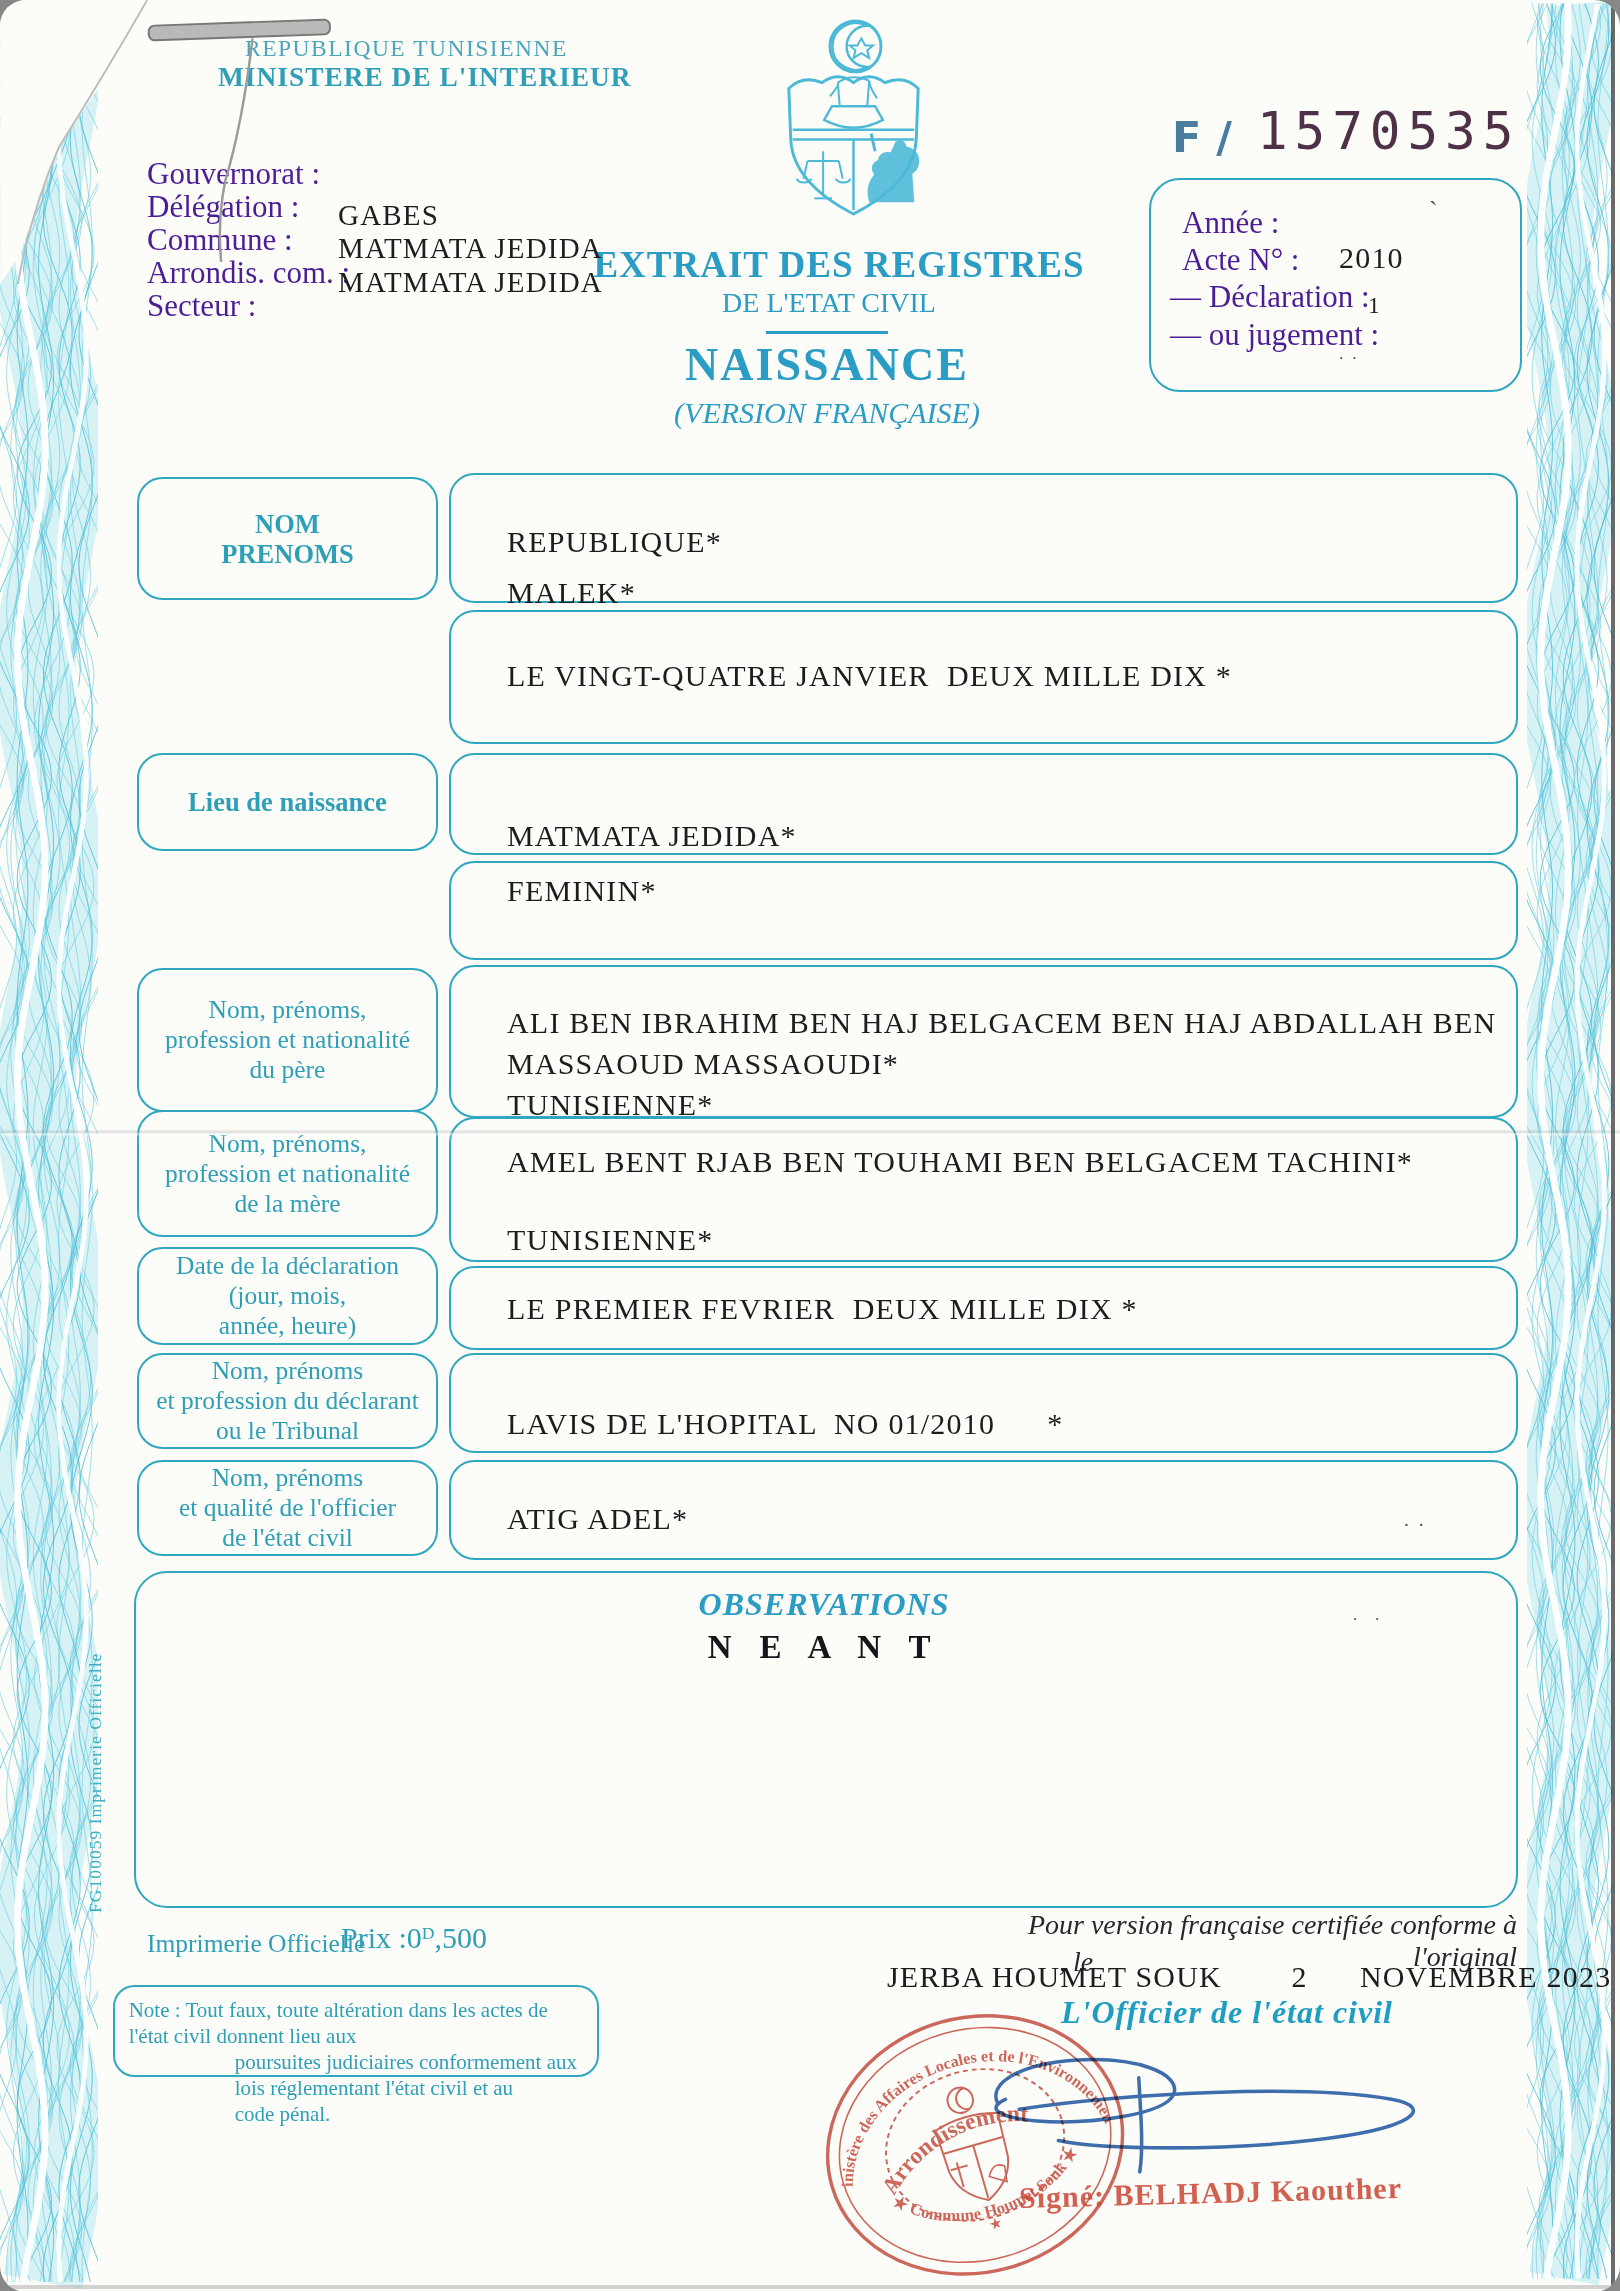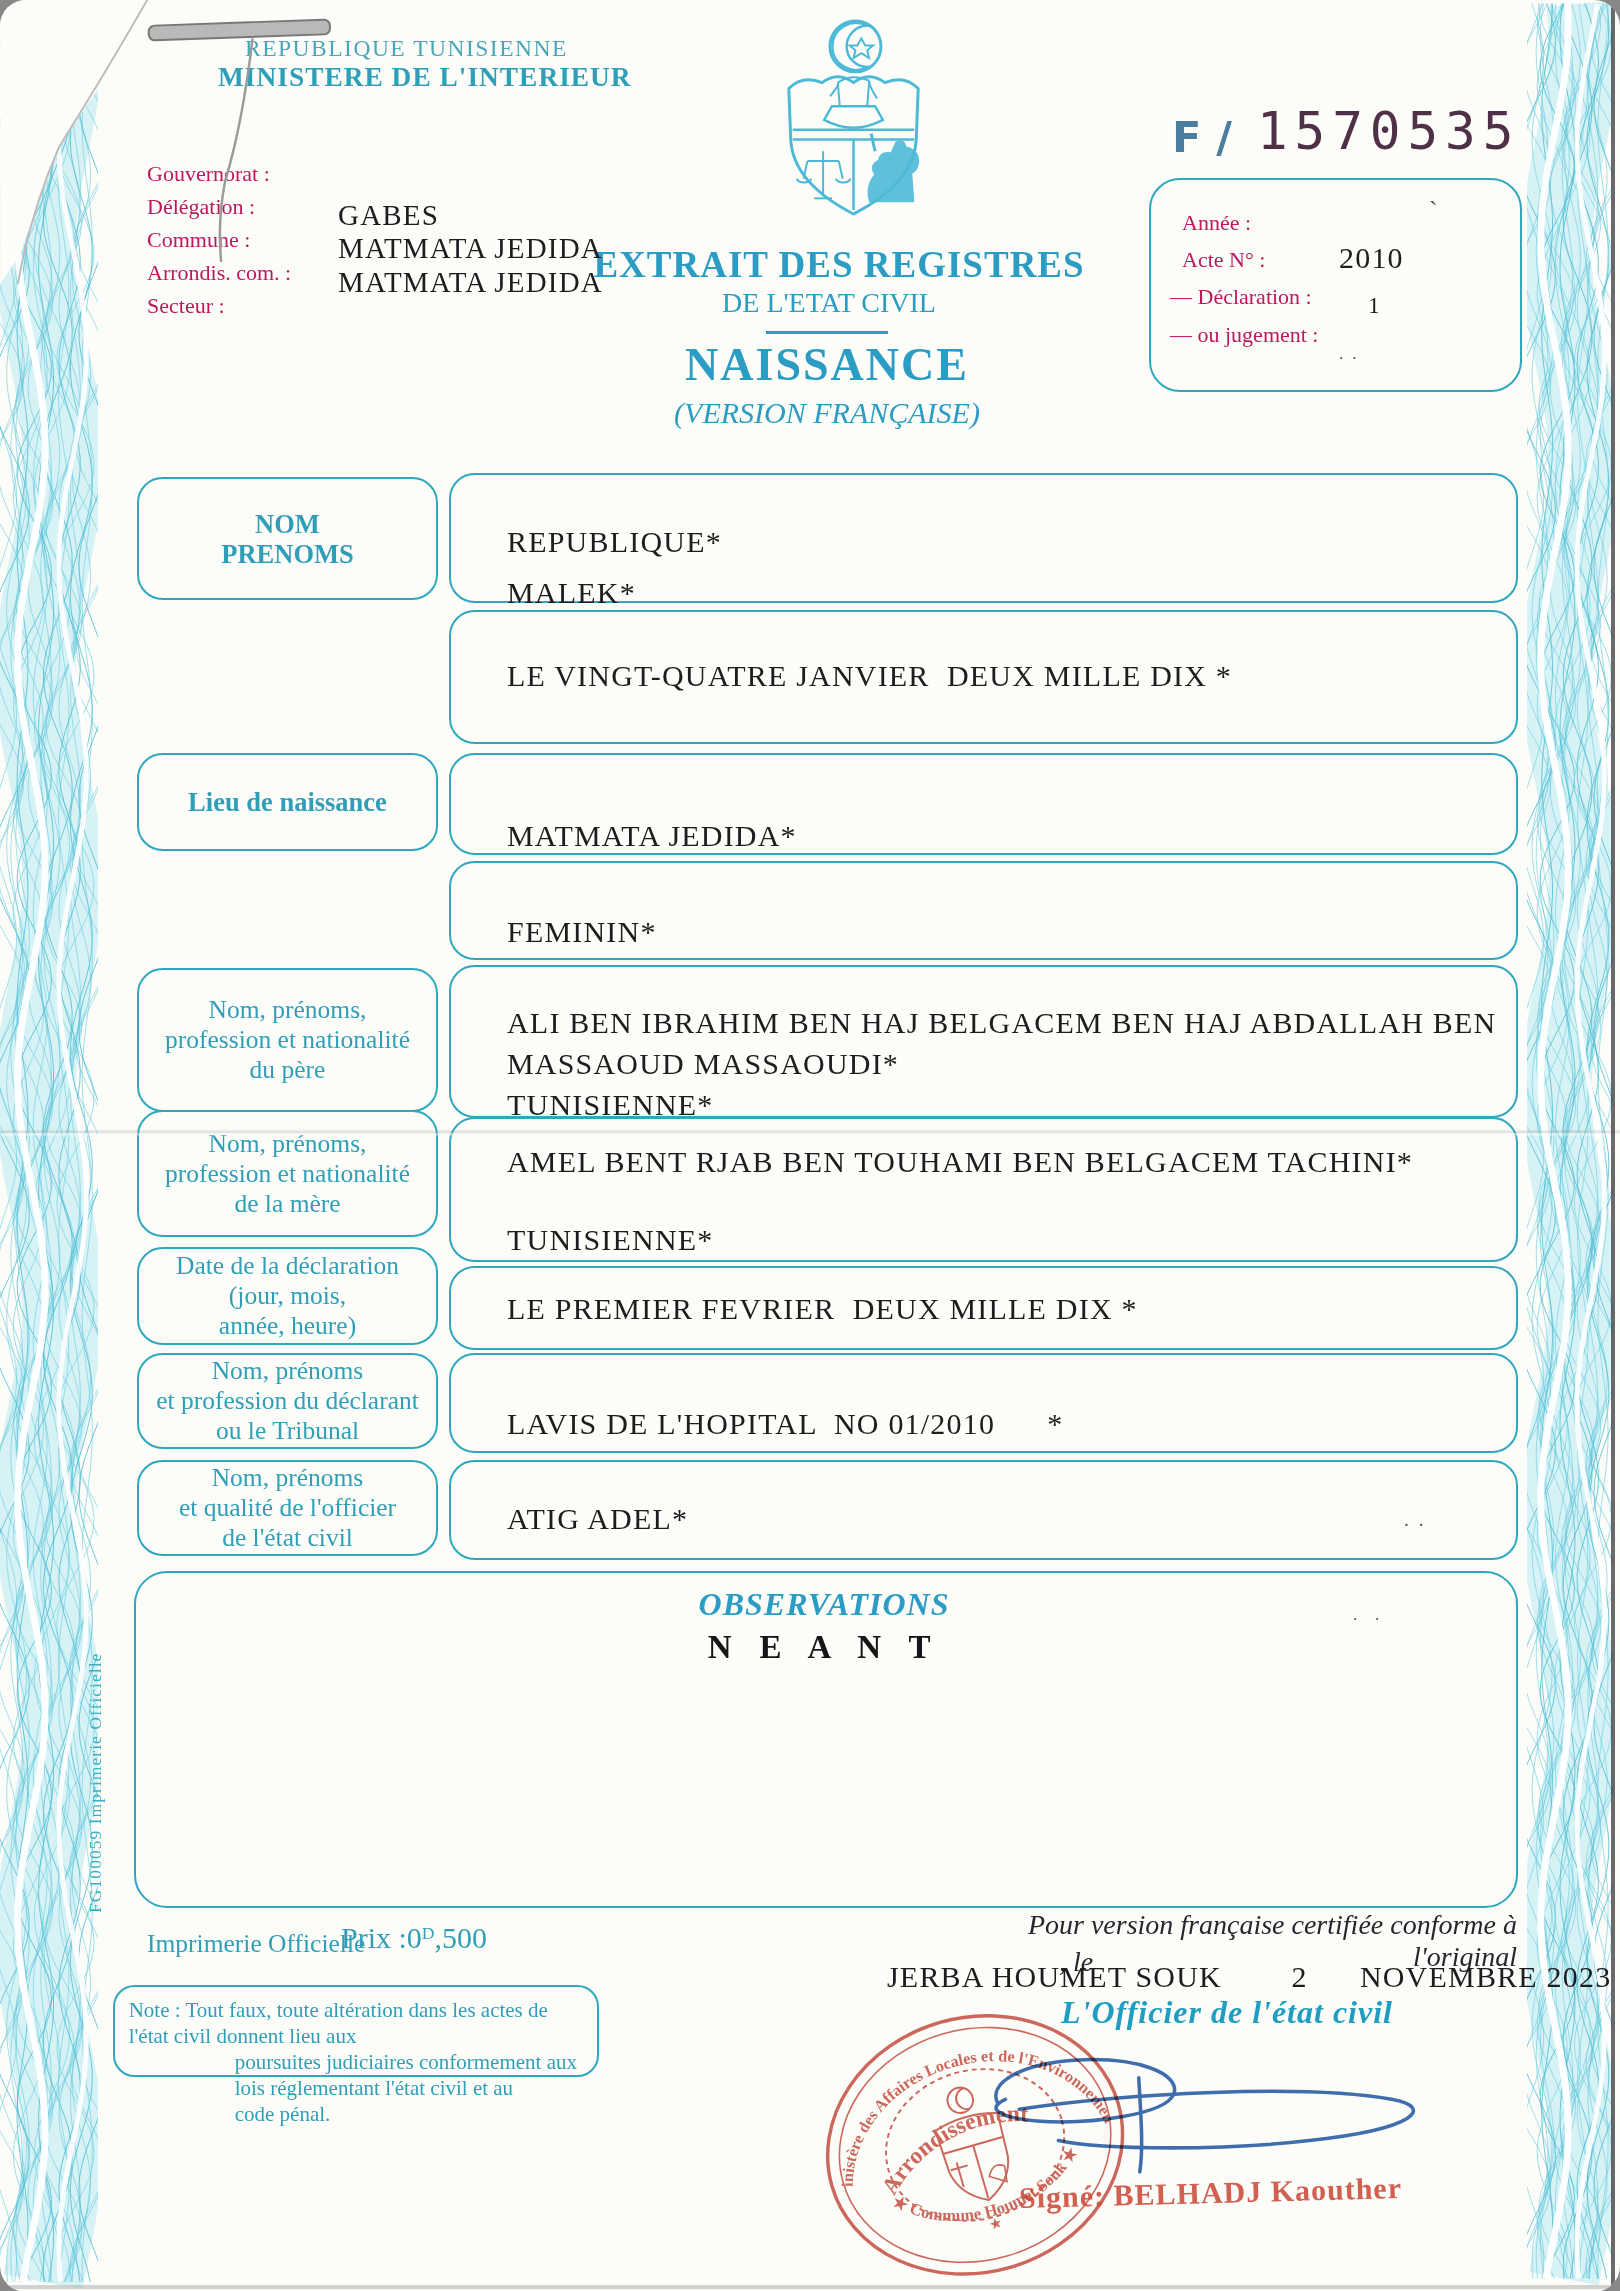--- a/index.html
+++ b/index.html
@@ -7,21 +7,21 @@
         font-family:"Liberation Serif", serif;border-radius:26px;}
   .abs{position:absolute;}
   .teal{color:#2f9fb8;}
   .typed{position:absolute;font-family:"Liberation Serif",serif;color:#1d1d20;
          font-size:30px;letter-spacing:1.2px;white-space:pre;z-index:6;}
   .fieldbox{position:absolute;border:2.9px solid #2fa8bf;border-radius:25.5px;z-index:2;background:transparent;}
   .labelbox{position:absolute;border:2.9px solid #2fa8bf;border-radius:25.5px;z-index:2;
             display:flex;flex-direction:column;justify-content:center;align-items:center;
             color:#2f9fb8;font-size:25.5px;line-height:30px;text-align:center;padding:3.9px 5.9px;box-sizing:border-box;}
   .labelbox .b{font-weight:bold;font-size:26.5px;}
-  .hdr-label{position:absolute;color:#be185d;font-size:22px;line-height:33px;white-space:pre;}
+  .hdr-label{position:absolute;color:#4c1d95;font-size:31px;line-height:33px;white-space:pre;}
   .title{position:absolute;color:#2b9cc4;text-align:center;white-space:pre;}
   .band{position:absolute;top:0;z-index:1;}
   .crease{position:absolute;left:0;width:1620px;height:7.8px;z-index:8;
           background:linear-gradient(180deg,rgba(0,0,0,0) 0%,rgba(110,110,110,0.22) 40%,rgba(255,255,255,0.55) 62%,rgba(0,0,0,0) 100%);}
   .notebox{position:absolute;border:2.9px solid #2fa8bf;border-radius:21.6px;color:#2f9fb8;
            font-size:21px;line-height:26px;padding:9.8px 13.7px;box-sizing:border-box;z-index:4;}
   .notebox .ind{padding-left:106px;}
   .faint{position:absolute;color:#555;z-index:6;}
   sup.d{font-size:17.6px;vertical-align:8.8px;}
 </style>
@@ -176,21 +176,21 @@
   <div class="fieldbox" style="left:449px;top:610px;width:1065px;height:130px;"></div>
   <div class="typed" style="left:507px;top:659px;">LE VINGT-QUATRE JANVIER  DEUX MILLE DIX *</div>
 
   <div class="labelbox" style="left:137px;top:753px;width:301px;height:98px;">
     <div class="b">Lieu de naissance</div>
   </div>
   <div class="fieldbox" style="left:449px;top:753px;width:1065px;height:98px;"></div>
   <div class="typed" style="left:507px;top:819px;">MATMATA JEDIDA*</div>
 
   <div class="fieldbox" style="left:449px;top:861px;width:1065px;height:95px;"></div>
-  <div class="typed" style="left:507px;top:915px;text-align:right;">FEMININ*</div>
+  <div class="typed" style="left:507px;top:874px;text-align:right;">FEMININ*</div>
 
   <div class="labelbox" style="left:137px;top:968px;width:301px;height:144px;">
     <div>Nom, prénoms,</div>
     <div>profession et nationalité</div>
     <div>du père</div>
   </div>
   <div class="fieldbox" style="left:449px;top:965px;width:1065px;height:149px;"></div>
   <div class="typed" style="left:507px;top:1006px;">ALI BEN IBRAHIM BEN HAJ BELGACEM BEN HAJ ABDALLAH BEN</div>
   <div class="typed" style="left:507px;top:1047px;">MASSAOUD MASSAOUDI*</div>
   <div class="typed" style="left:507px;top:1088px;">TUNISIENNE*</div>

